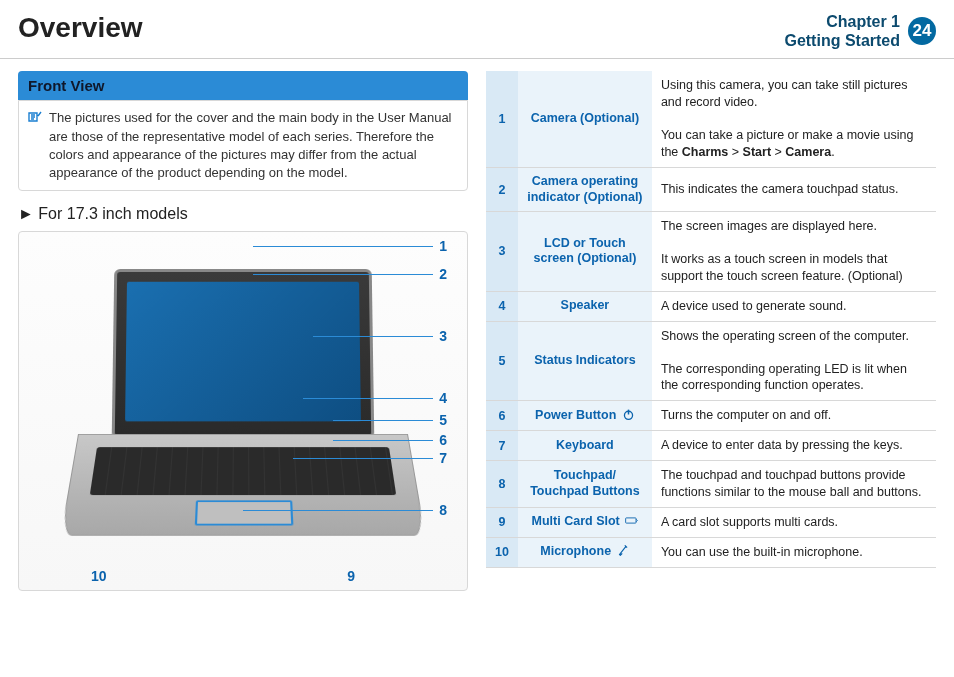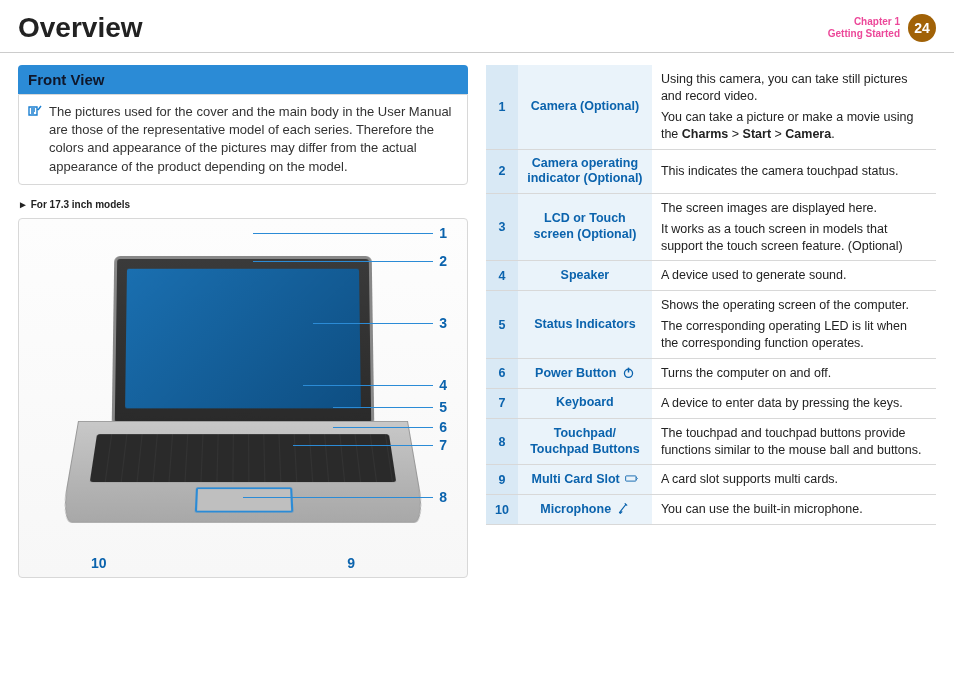--- a/index.html
+++ b/index.html
@@ -24,36 +24,36 @@
     font-weight: 700;
     color: #222;
   }
   .chapter-wrap {
     display: flex;
     align-items: center;
     gap: 8px;
   }
   .chapter-text {
     text-align: right;
-    color: #ec4899;
-    font-size: 10px;
+    color: #0c4a6e;
+    font-size: 16px;
     font-weight: 700;
     line-height: 1.2;
   }
   .page-badge {
-    background: #a16207;
+    background: #0369a1;
     color: #fff;
     font-weight: 700;
     border-radius: 50%;
     width: 28px;
     height: 28px;
     display: flex;
     align-items: center;
     justify-content: center;
-    font-size: 14px;
+    font-size: 17px;
   }
   .columns {
     display: flex;
     gap: 18px;
     padding: 0 18px;
   }
   .col-left { width: 450px; }
   .col-right { width: 450px; }
   .section-bar {
     background: #2b8bd6;
@@ -74,22 +74,22 @@
     border-radius: 0 0 4px 4px;
     color: #333;
   }
   .note-icon {
     color: #1a7fd1;
     font-size: 14px;
     margin-top: 1px;
     flex-shrink: 0;
   }
   .subhead {
-    font-weight: 700;
-    font-size: 10px;
+    font-weight: 400;
+    font-size: 16px;
     margin: 14px 0 8px 0;
   }
   .subhead::before { content: "► "; }
   .laptop-figure {
     border: 1px solid #d8d8d8;
     border-radius: 4px;
     height: 360px;
     position: relative;
     display: flex;
     align-items: center;
@@ -160,21 +160,21 @@
   }
   .name-cell {
     background: #eaf3fa;
     color: #0b63ad;
     font-weight: 700;
     width: 134px;
     line-height: 1.25;
     text-align: center;
   }
   .desc-cell { color: #222; line-height: 1.35; }
-  .desc-cell p + p { margin-top: 4px; }
+  .desc-cell p + p { margin-top: 16px; }
   .icon-inline {
     display: inline-block;
     width: 13px; height: 13px;
     vertical-align: -2px;
     margin-left: 2px;
   }
 </style>
 </head>
 <body>
 

